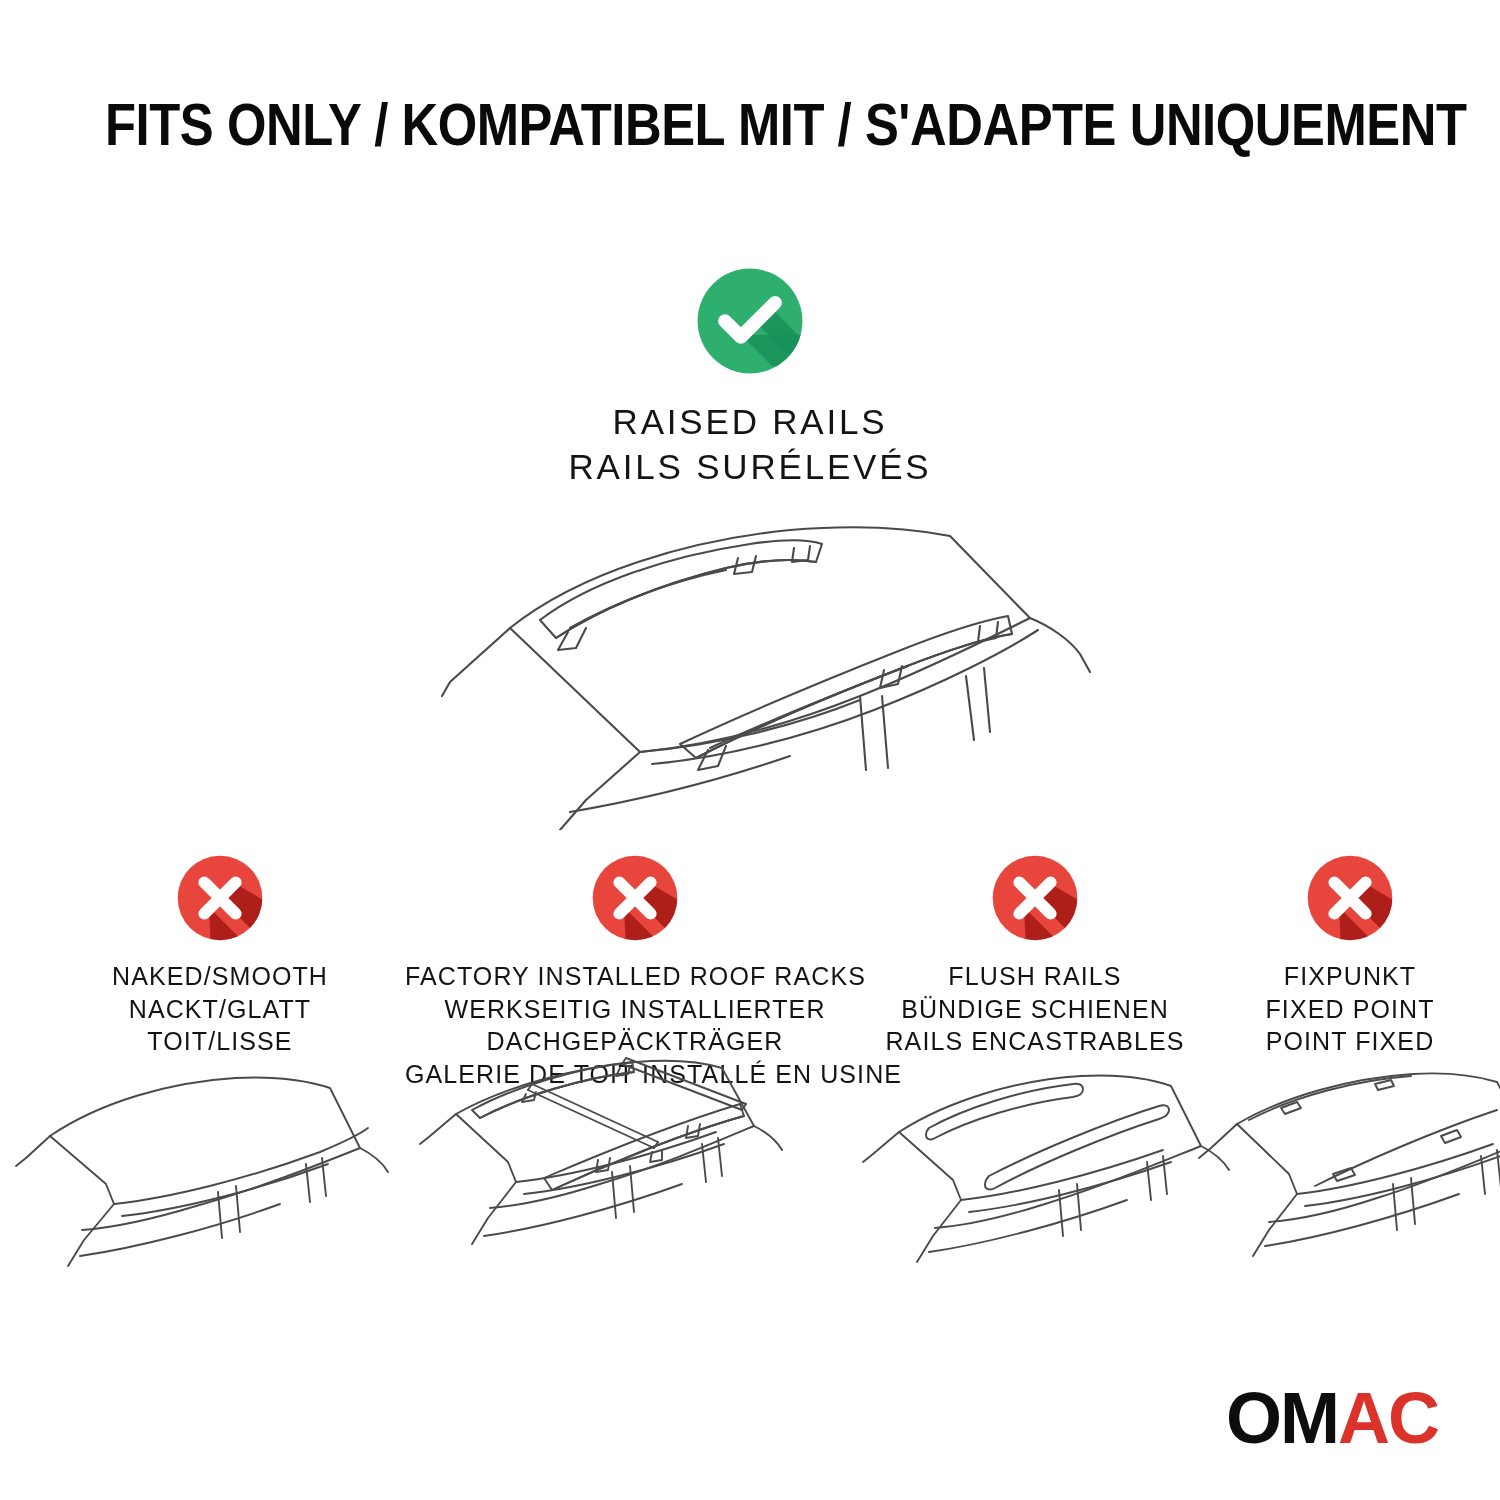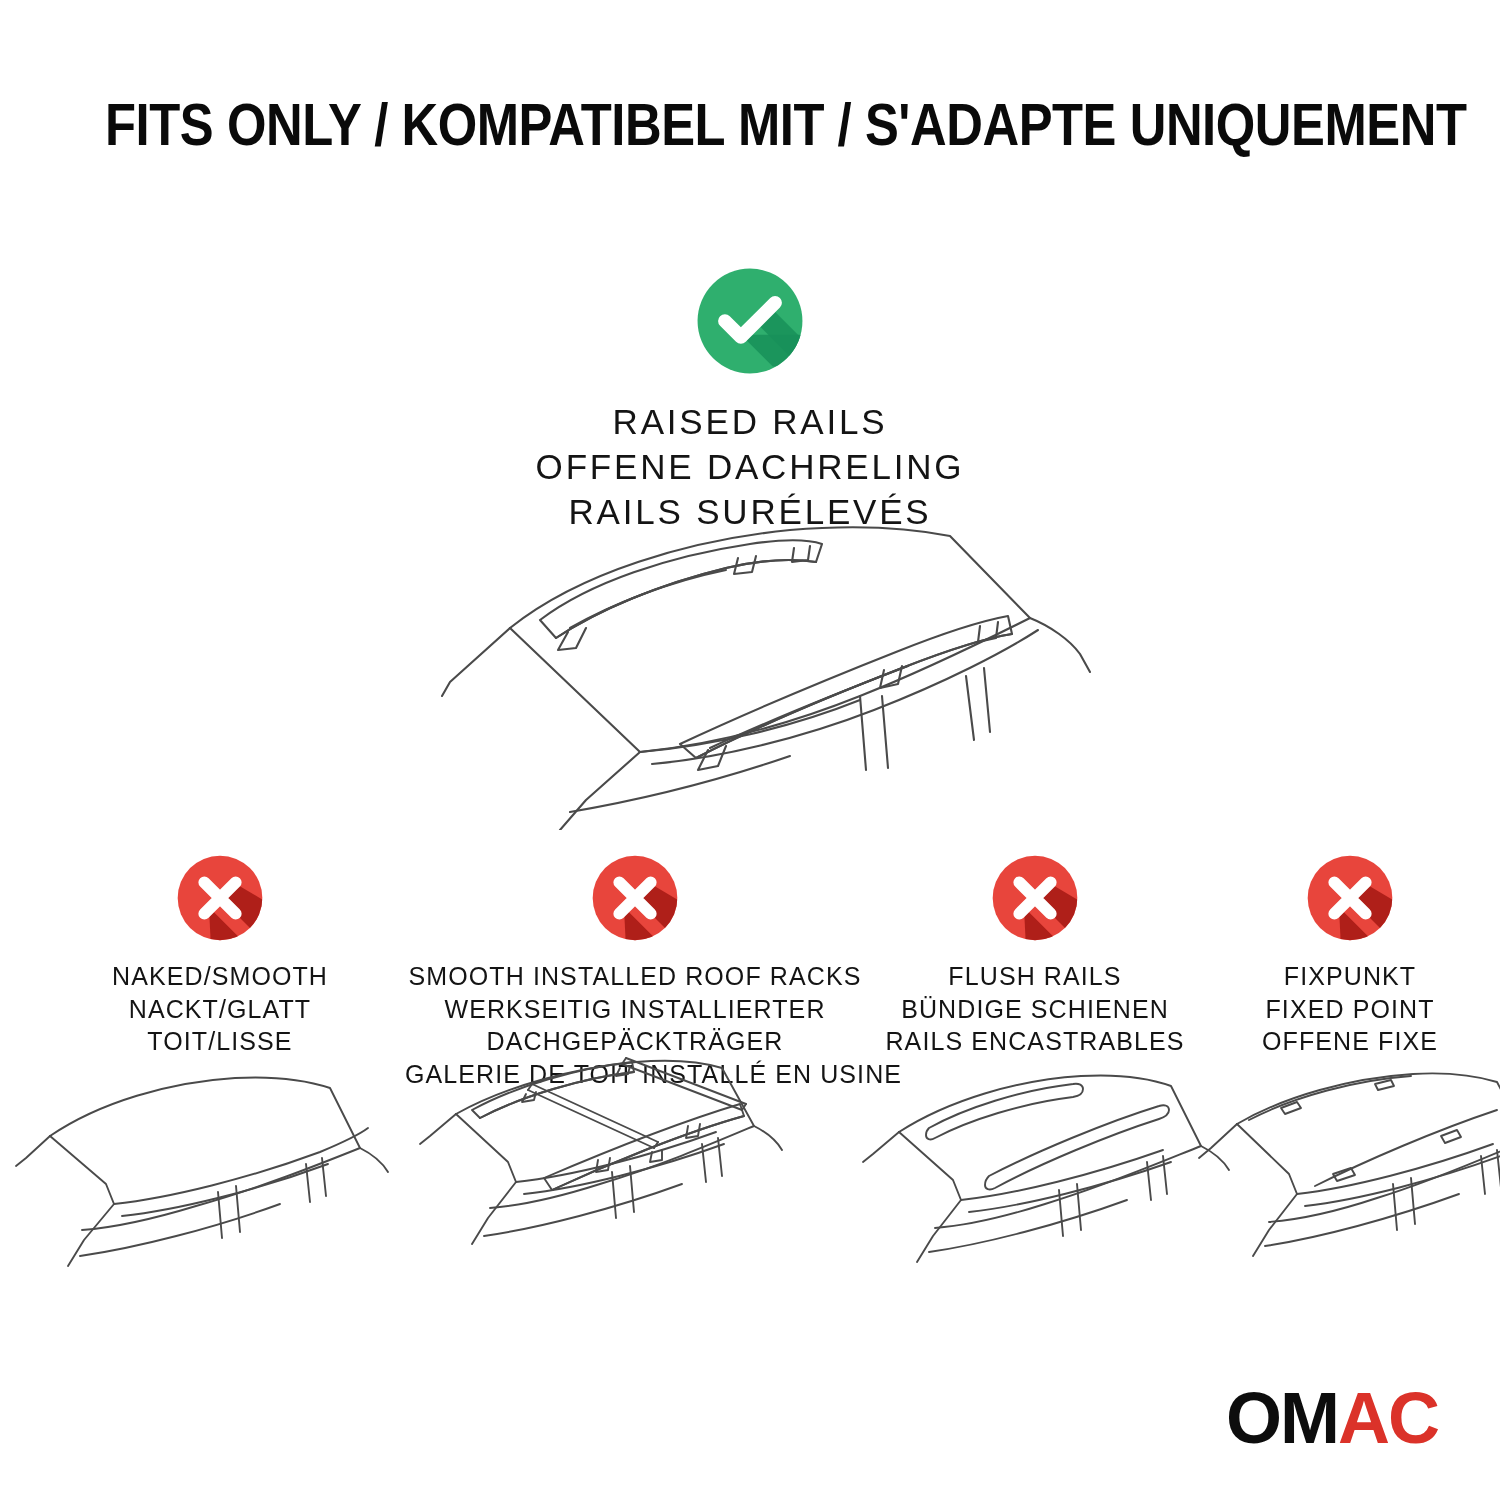--- a/index.html
+++ b/index.html
@@ -157,21 +157,20 @@
       <g clip-path="url(#okclip)">
         <path d="M42 62 L70 90 L100 90 L100 62 Z" fill="#179159" opacity="0.85"></path>
         <path d="M66 36 L100 70 L100 96 L52 48 Z" fill="#179159" opacity="0.85"></path>
       </g>
       <path d="M28 50 L42 64 L72 34" fill="none" stroke="#ffffff" stroke-width="12" stroke-linecap="round" stroke-linejoin="round"></path>
     </svg>
   </div>
 
   <div class="primary-labels">
     <div>RAISED RAILS</div>
-    <div>OFFENE DACHRELING</div>
     <div>RAILS SURÉLEVÉS</div>
   </div>
 </div>
 
 <div class="primary-illustration">
   <svg viewBox="0 0 720 330" aria-hidden="true">
     <g fill="none" stroke="#4A4A4A" stroke-width="2.1" stroke-linecap="round" stroke-linejoin="round">
 
       <path d="M120 128 C190 72 300 40 400 30 C470 24 520 28 560 36
                L640 118 C600 138 540 168 470 196
@@ -262,21 +261,21 @@
           </defs>
         <circle cx="50" cy="50" r="46" fill="#E8453C"></circle>
         <g clip-path="url(#xclip1)">
           <path d="M50 50 L100 100 L100 54 L66 34 Z" fill="#A81B15" opacity="0.9"></path>
           <path d="M38 60 L78 100 L40 100 Z" fill="#A81B15" opacity="0.9"></path>
         </g>
         <path d="M33 33 L67 67 M67 33 L33 67" stroke="#ffffff" stroke-width="13" stroke-linecap="round" fill="none"></path>
       </svg>
     </div>
     <div class="col-labels">
-      <div>SMOOTH INSTALLED ROOF RACKS</div>
+      <div>FACTORY INSTALLED ROOF RACKS</div>
       <div>WERKSEITIG INSTALLIERTER</div>
       <div>DACHGEPÄCKTRÄGER</div>
       <div>GALERIE DE TOIT INSTALLÉ EN USINE</div>
     </div>
     <div class="col-illustration ill-1">
       <svg viewBox="0 0 390 230" aria-hidden="true">
         <g fill="none" stroke="#4A4A4A" stroke-width="1.9" stroke-linecap="round" stroke-linejoin="round">
 
           <path d="M46 62 C96 34 164 16 226 10 C262 7 292 10 312 16
                    L344 74 C306 90 250 114 190 132 C146 146 106 154 80 156"></path>
@@ -375,21 +374,21 @@
         <g clip-path="url(#xclip3)">
           <path d="M50 50 L100 100 L100 54 L66 34 Z" fill="#A81B15" opacity="0.9"></path>
           <path d="M38 60 L78 100 L40 100 Z" fill="#A81B15" opacity="0.9"></path>
         </g>
         <path d="M33 33 L67 67 M67 33 L33 67" stroke="#ffffff" stroke-width="13" stroke-linecap="round" fill="none"></path>
       </svg>
     </div>
     <div class="col-labels">
       <div>FIXPUNKT</div>
       <div>FIXED POINT</div>
-      <div>OFFENE FIXE</div>
+      <div>POINT FIXED</div>
     </div>
     <div class="col-illustration ill-3">
       <svg viewBox="0 0 370 230" aria-hidden="true">
         <g fill="none" stroke="#4A4A4A" stroke-width="1.9" stroke-linecap="round" stroke-linejoin="round">
           <path d="M52 64 C100 36 166 18 228 14 C262 12 292 16 312 22
                    L342 80 C304 96 250 120 192 138 C150 152 110 160 84 162"></path>
           <path d="M52 64 L26 88 L14 98"></path>
           <path d="M52 64 L104 114 L112 134"></path>
           <path d="M112 134 L84 170 L68 196"></path>
           <path d="M342 80 C354 86 364 94 370 104"></path>

